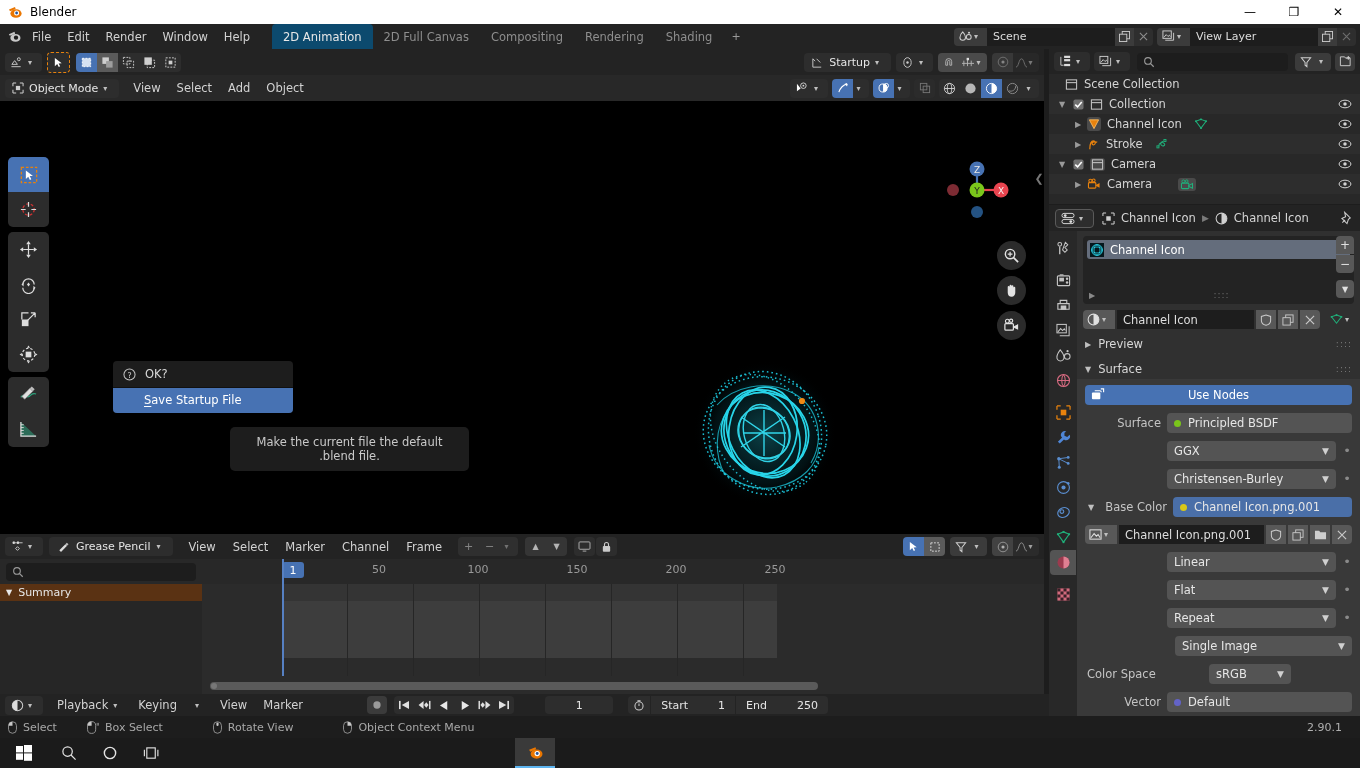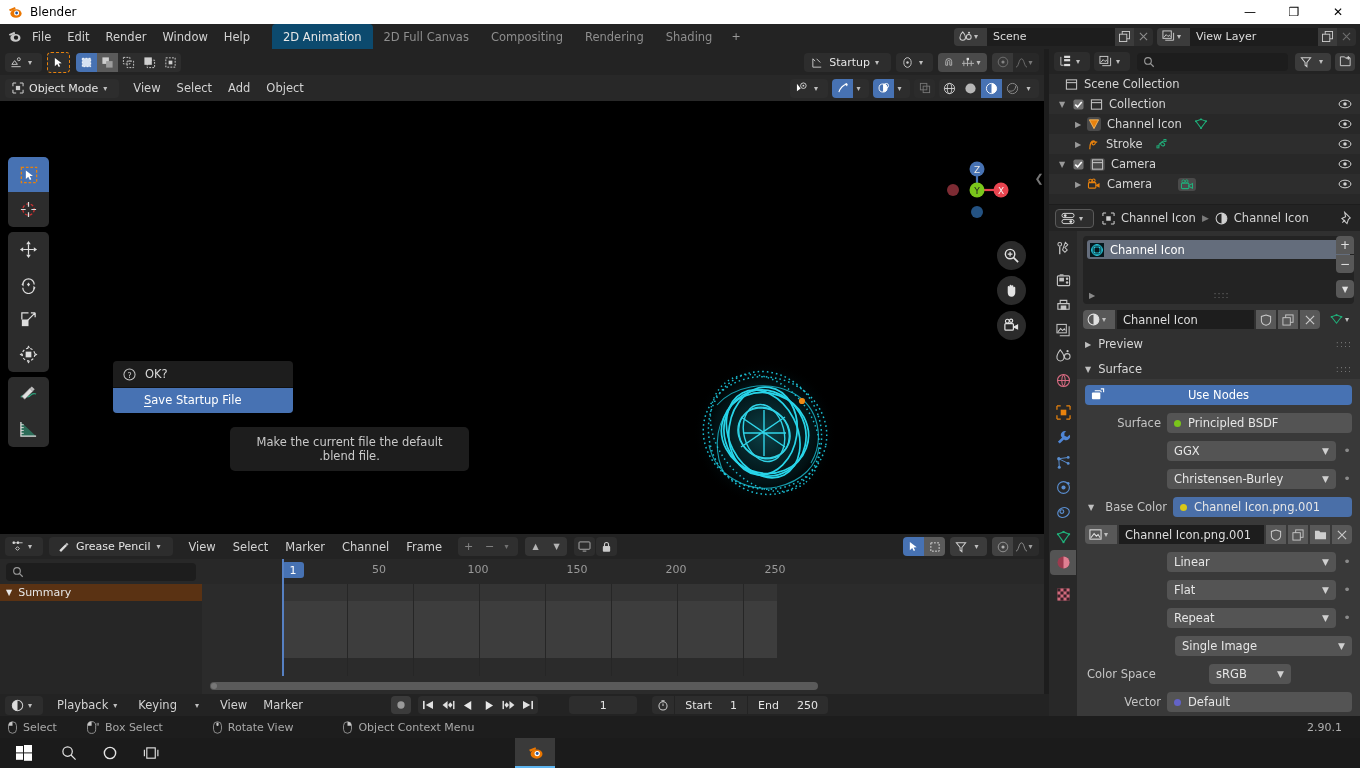--- a/index.html
+++ b/index.html
@@ -127,21 +127,21 @@
     display:flex; align-items:center; padding:0 5px; }
   .playgroup { display:flex; border-radius:4px; overflow:hidden; margin-left:auto; }
   .pbtn { width:20px; height:18px; background:#2d2d2d; display:flex; align-items:center;
     justify-content:center; }
   .frame-field { width:68px; height:18px; background:#2d2d2d; border-radius:4px; display:flex;
     align-items:center; justify-content:center; font-size:11px; margin-left:24px; }
   .range-grp { display:flex; align-items:center; margin-left:8px; border-radius:4px;
     overflow:hidden; height:18px; }
   .range-ic { width:22px; height:18px; background:#2d2d2d; display:flex; align-items:center;
     justify-content:center; }
-  .range-f { height:18px; background:#2d2d2d; display:flex; align-items:center; gap:18px;
+  .range-f { height:18px; background:#2d2d2d; display:flex; align-items:center; gap:30px;
     padding:0 10px; font-size:11px; border-left:1px solid #232323; }
 
   
   .statusbar { position:absolute; left:0; top:716px; width:1360px; height:22px; background:#1d1d1d;
     display:flex; align-items:center; padding:0 8px; font-size:11px; color:#a8a8a8; }
   .st-item { display:flex; align-items:center; gap:6px; margin-right:30px; }
   .st-version { margin-left:auto; color:#b0b0b0; padding-right:10px;text-align:center; }
 
   
   .outliner { position:absolute; left:1049px; top:49px; width:311px; height:155px; background:#282828; }

